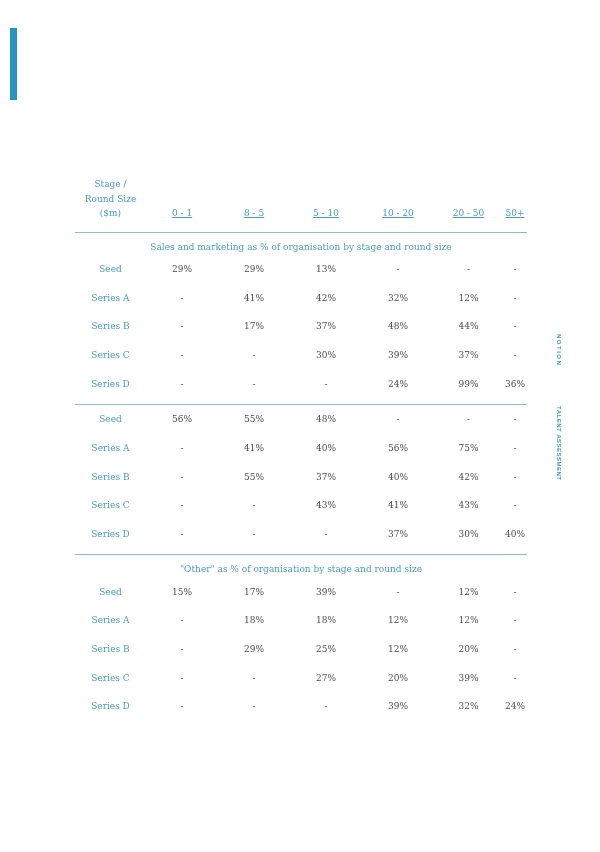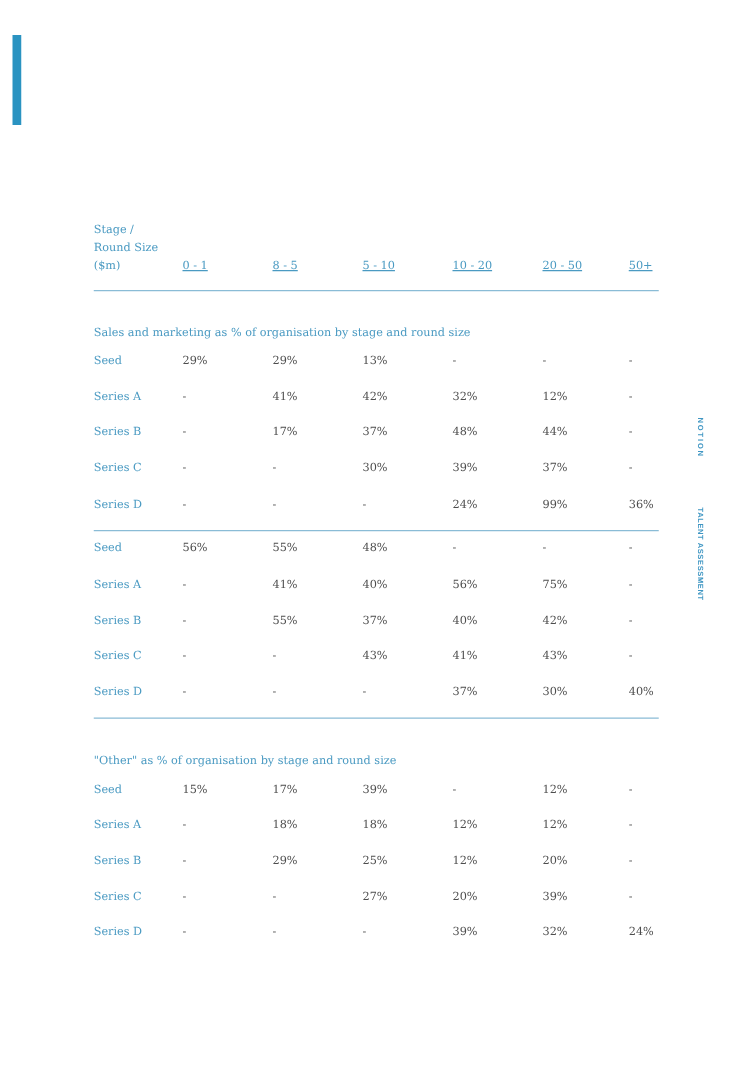--- a/index.html
+++ b/index.html
@@ -7,20 +7,21 @@
     width: 600px; height: 852px;
     background: #ffffff;
     font-family: "DejaVu Serif", serif;
     -webkit-font-smoothing: antialiased;
   }
   .page {
     position: relative;
     width: 600px; height: 768px;
     background: #ffffff;
     overflow: hidden;
+    text-align: center;
   }
   .brand-bar {
     position: absolute;
     left: 10px; top: 28px;
     width: 7px; height: 72px;
     background: #2a93c1;
   }
   .content {
     position: absolute;
     left: 75px; top: 177px;
@@ -45,21 +46,21 @@
     border: none;
     border-top: 1px solid #8abcd6;
     margin: 0;
   }
   .rule-header { margin-top: 11px; }
   .rule-section { margin-top: 6px; }
   .section-title {
     color: #4a9ac2;
     font-size: 9px;
     line-height: 12px;
-    margin-top: 28px;
+    margin-top: 8px;
     margin-bottom: 2px;
   }
   .t-row {
     display: grid;
     grid-template-columns: 71px 72px 72px 72px 72px 69px auto;
     align-items: center;
     height: 28.7px;
     font-size: 9px;
   }
   .row-label { color: #4a9ac2; white-space: nowrap; }

